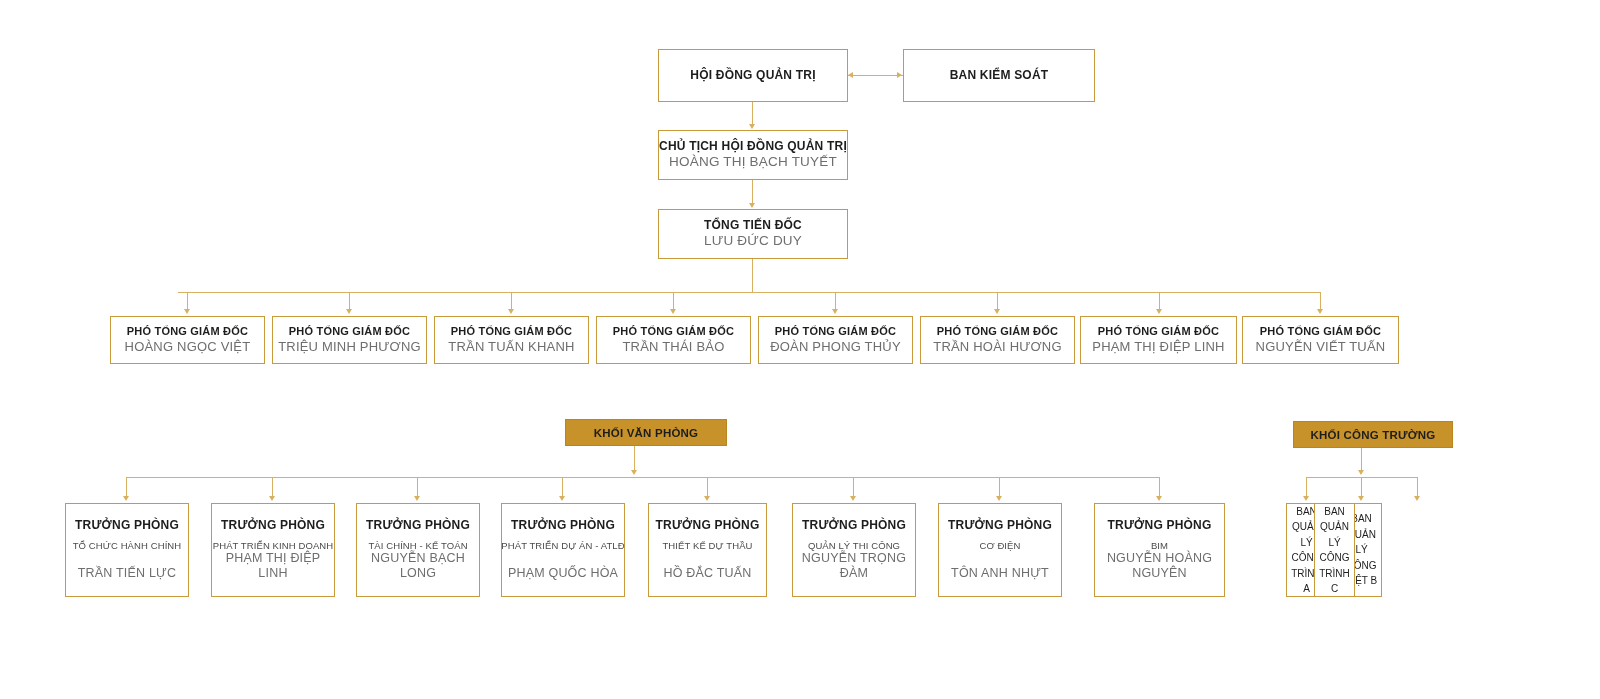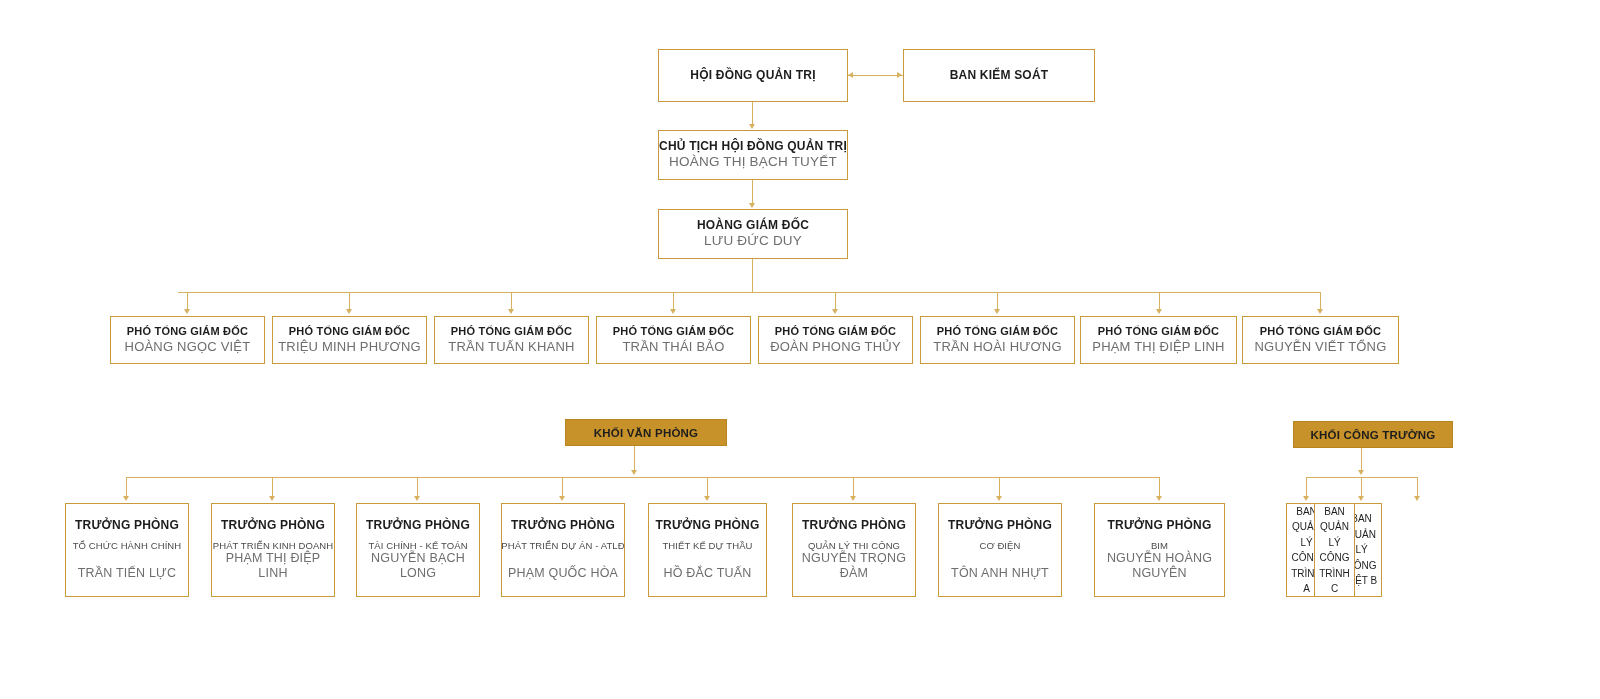--- a/index.html
+++ b/index.html
@@ -143,21 +143,21 @@
 
   <div class="box tier-top" style="left:658px;top:130px;width:190px;height:50px;">
     <div class="title">CHỦ TỊCH HỘI ĐỒNG QUẢN TRỊ</div>
     <div class="person">HOÀNG THỊ BẠCH TUYẾT</div>
   </div>
 
   <div class="vline" style="left:752px;top:180px;height:24px;"></div>
   <div class="arrow-down" style="left:749px;top:203px;"></div>
 
   <div class="box tier-top" style="left:658px;top:209px;width:190px;height:50px;">
-    <div class="title">HOÀNG GIÁM ĐỐC</div>
+    <div class="title">TỔNG TIẾN ĐỐC</div>
     <div class="person">LƯU ĐỨC DUY</div>
   </div>
 
   <div class="vline" style="left:752px;top:259px;height:33px;"></div>
   <div class="hline" style="left:178px;top:292px;width:1142px;"></div>
 
   <div></div>
 
   <div class="vline" style="left:187px;top:292px;height:18px;"></div>
   <div class="arrow-down" style="left:184px;top:309px;"></div>
@@ -205,21 +205,21 @@
   <div class="arrow-down" style="left:1156px;top:309px;"></div>
   <div class="box deputy" style="left:1080px;top:316px;width:157px;height:48px;">
     <div class="title">PHÓ TỔNG GIÁM ĐỐC</div>
     <div class="person">PHẠM THỊ ĐIỆP LINH</div>
   </div>
 
   <div class="vline" style="left:1320px;top:292px;height:18px;"></div>
   <div class="arrow-down" style="left:1317px;top:309px;"></div>
   <div class="box deputy" style="left:1242px;top:316px;width:157px;height:48px;">
     <div class="title">PHÓ TỔNG GIÁM ĐỐC</div>
-    <div class="person">NGUYỄN VIẾT TỔNG</div>
+    <div class="person">NGUYỄN VIẾT TUẤN</div>
   </div>
 
   <div class="band" style="left:554px;top:419px;width:162px;height:27px;">
     <span>KHỐI VĂN PHÒNG</span>
   </div>
   <div class="vline" style="left:634px;top:446px;height:25px;"></div>
   <div class="arrow-down" style="left:631px;top:470px;"></div>
   <div class="hline" style="left:126px;top:477px;width:1033px;"></div>
 
   <div class="vline" style="left:126px;top:477px;height:20px;"></div>

